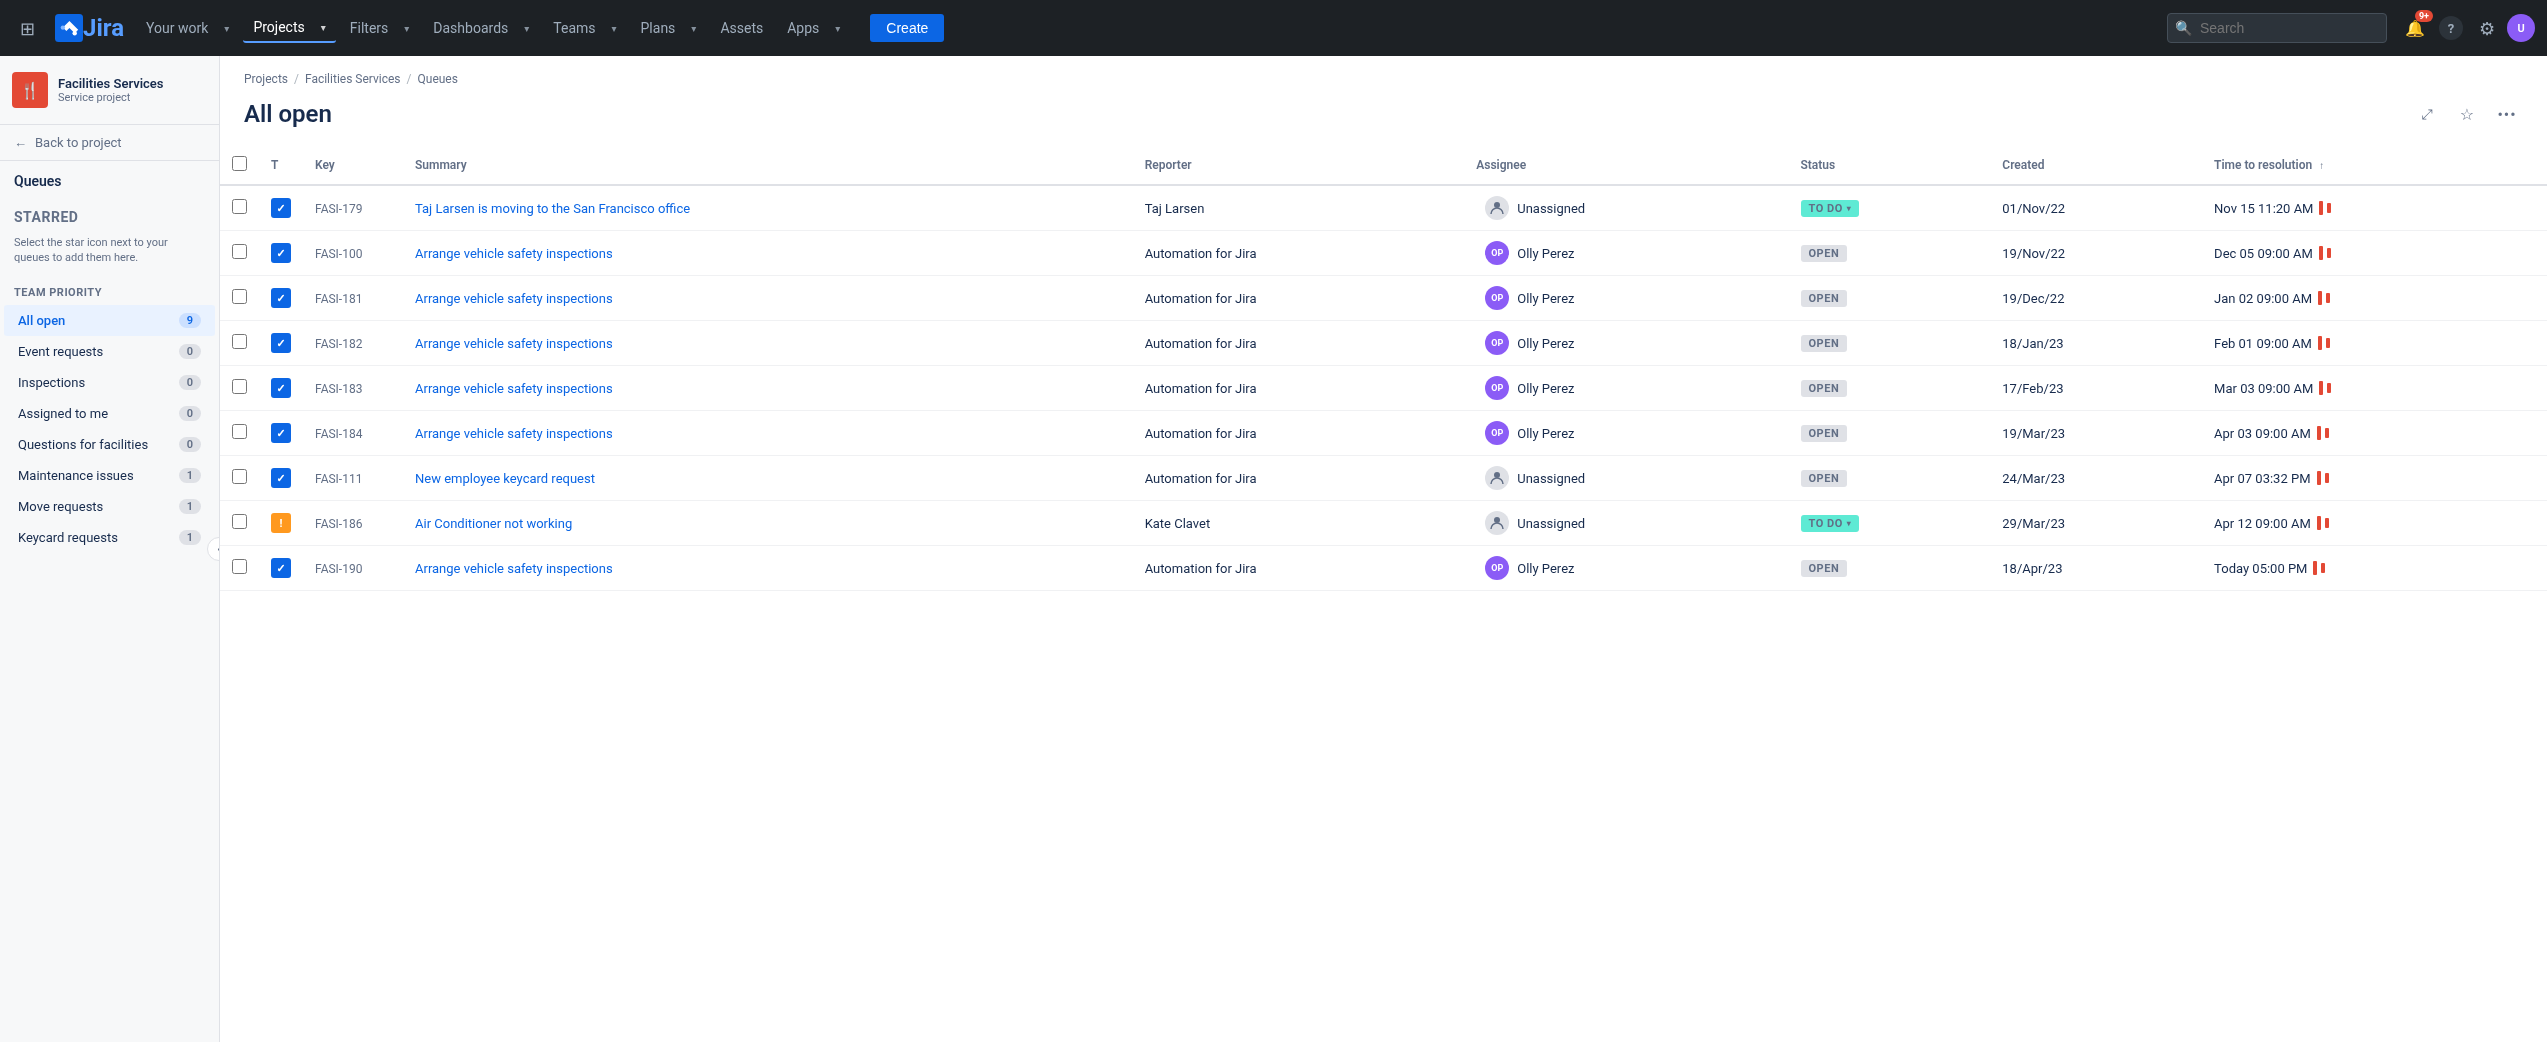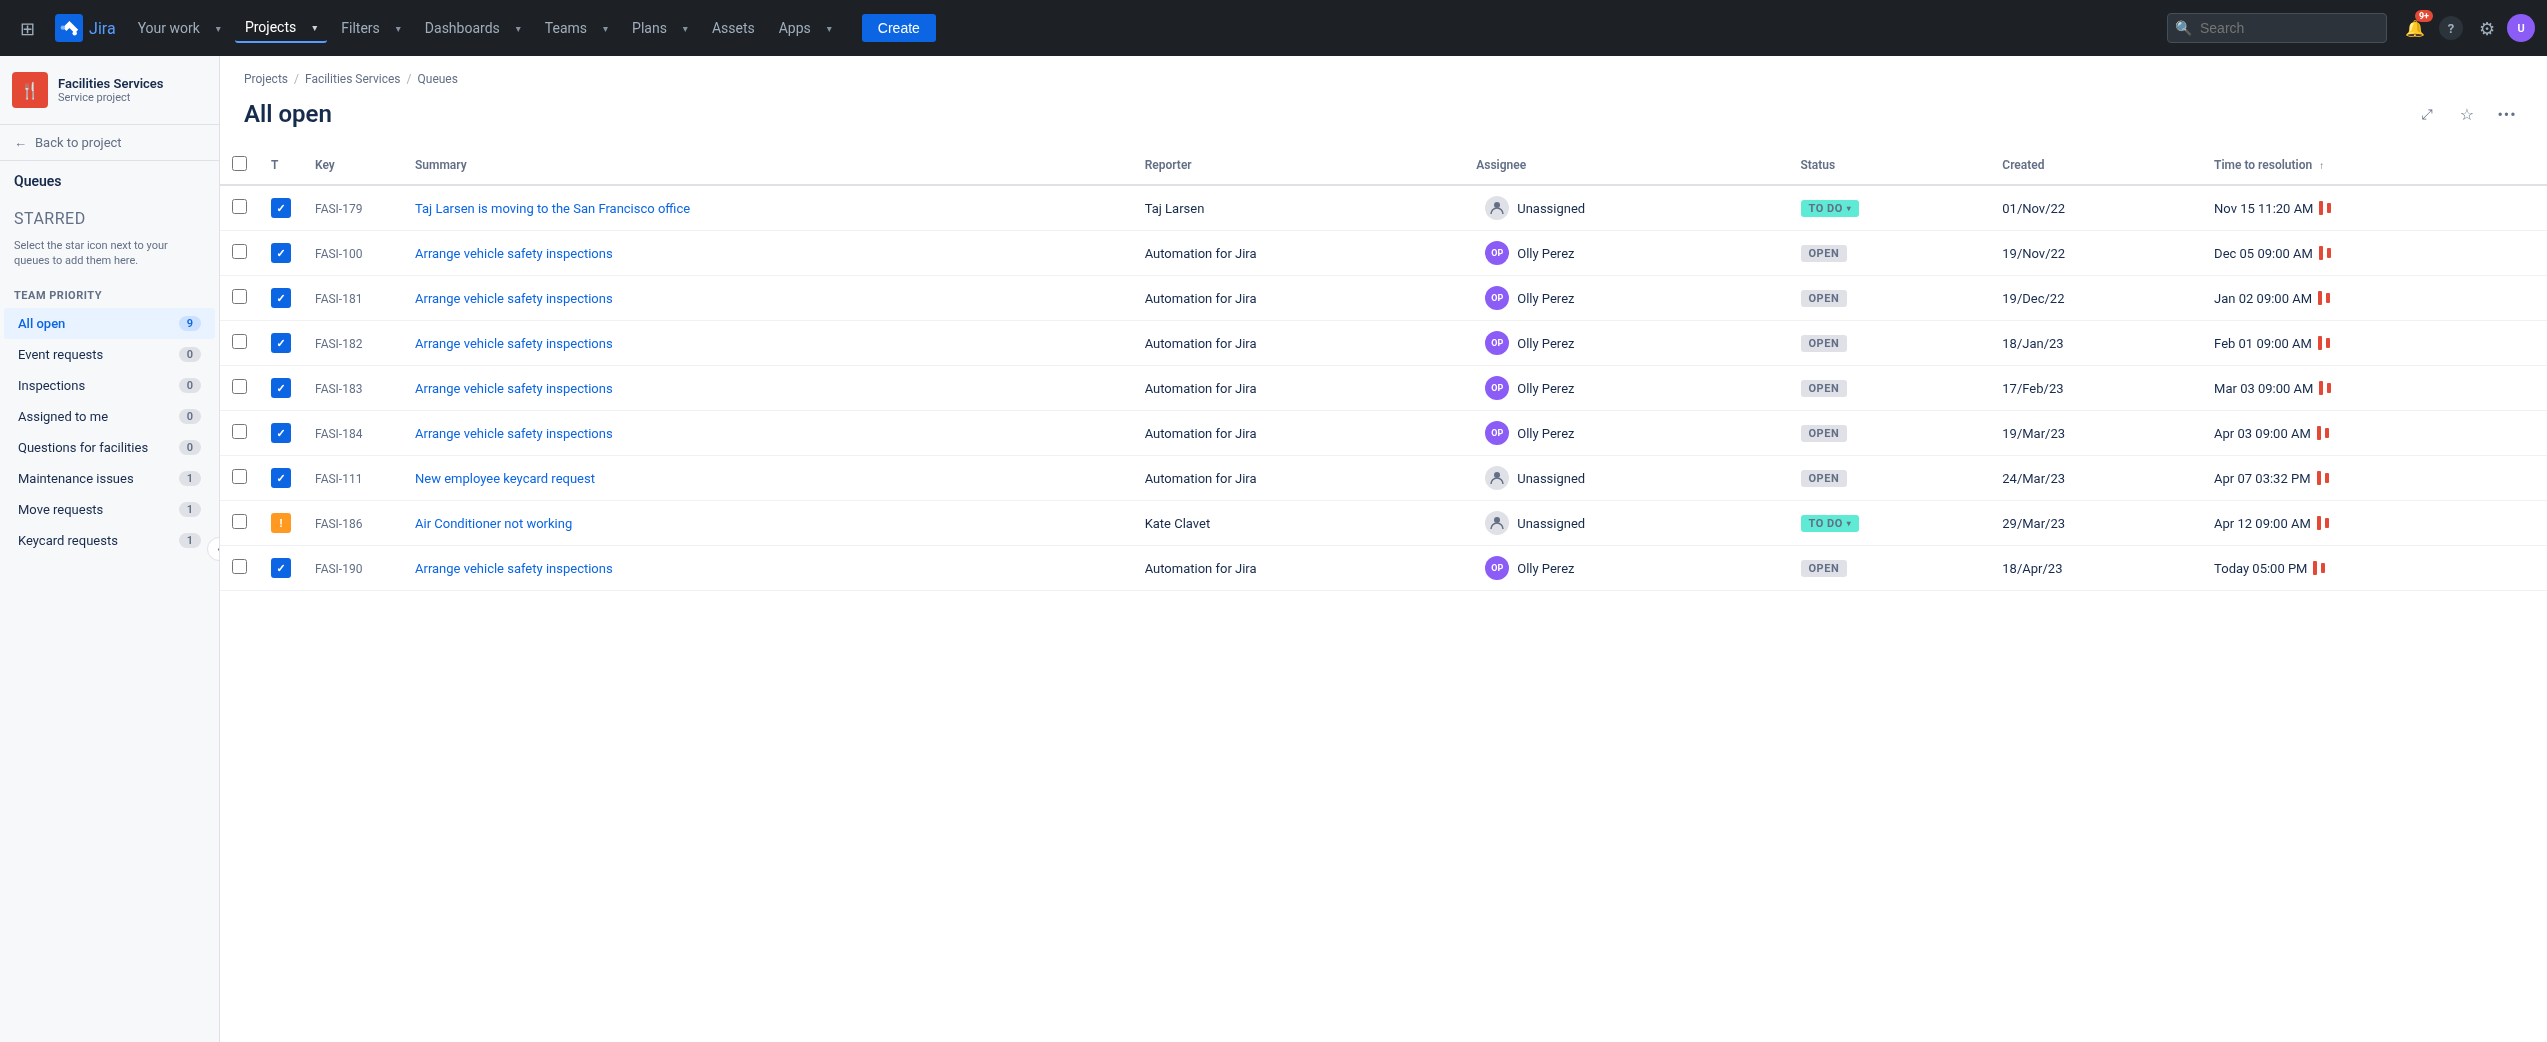--- a/index.html
+++ b/index.html
@@ -11,21 +11,21 @@
       background: #1d2125;
       display: flex;
       align-items: center;
       padding: 0 12px;
       gap: 4px;
       position: fixed;
       top: 0; left: 0; right: 0;
       z-index: 100;
     }
     .top-nav-grid-icon { color: #9fadbc; font-size: 18px; cursor: pointer; padding: 8px; }
-    .top-nav-logo { display: flex; align-items: center; gap: 6px; color: #579dff; font-weight: 400; font-size: 16px; padding: 0 8px; cursor: pointer; }
+    .top-nav-logo { display: flex; align-items: center; color: #579dff; font-weight: 700; font-size: 24px; padding: 0 8px; cursor: pointer; }
     .top-nav-logo-icon { width: 28px; height: 28px; }
     .top-nav-item {
       color: #9fadbc;
       font-size: 14px;
       padding: 6px 10px;
       border-radius: 3px;
       cursor: pointer;
       display: flex; align-items: center; gap: 16px;
       white-space: nowrap;
     }
@@ -133,22 +133,22 @@
     .project-info .project-type { font-size: 11px; color: #626f86; }
     .sidebar-back {
       display: flex; align-items: center; gap: 8px;
       padding: 10px 14px;
       color: #626f86;
       font-size: 13px;
       cursor: pointer;
       border-bottom: 1px solid #dfe1e6;
     }
     .sidebar-section-title {
-      font-size: 16px;
-      font-weight: 400;
+      font-size: 14px;
+      font-weight: 700;
       color: #626f86;
       padding: 16px 14px 6px;
       text-transform: uppercase;
       letter-spacing: 0.5px;
     }
     .sidebar-starred-hint {
       font-size: 11px;
       color: #626f86;
       padding: 4px 14px 10px;
       line-height: 1.4;

